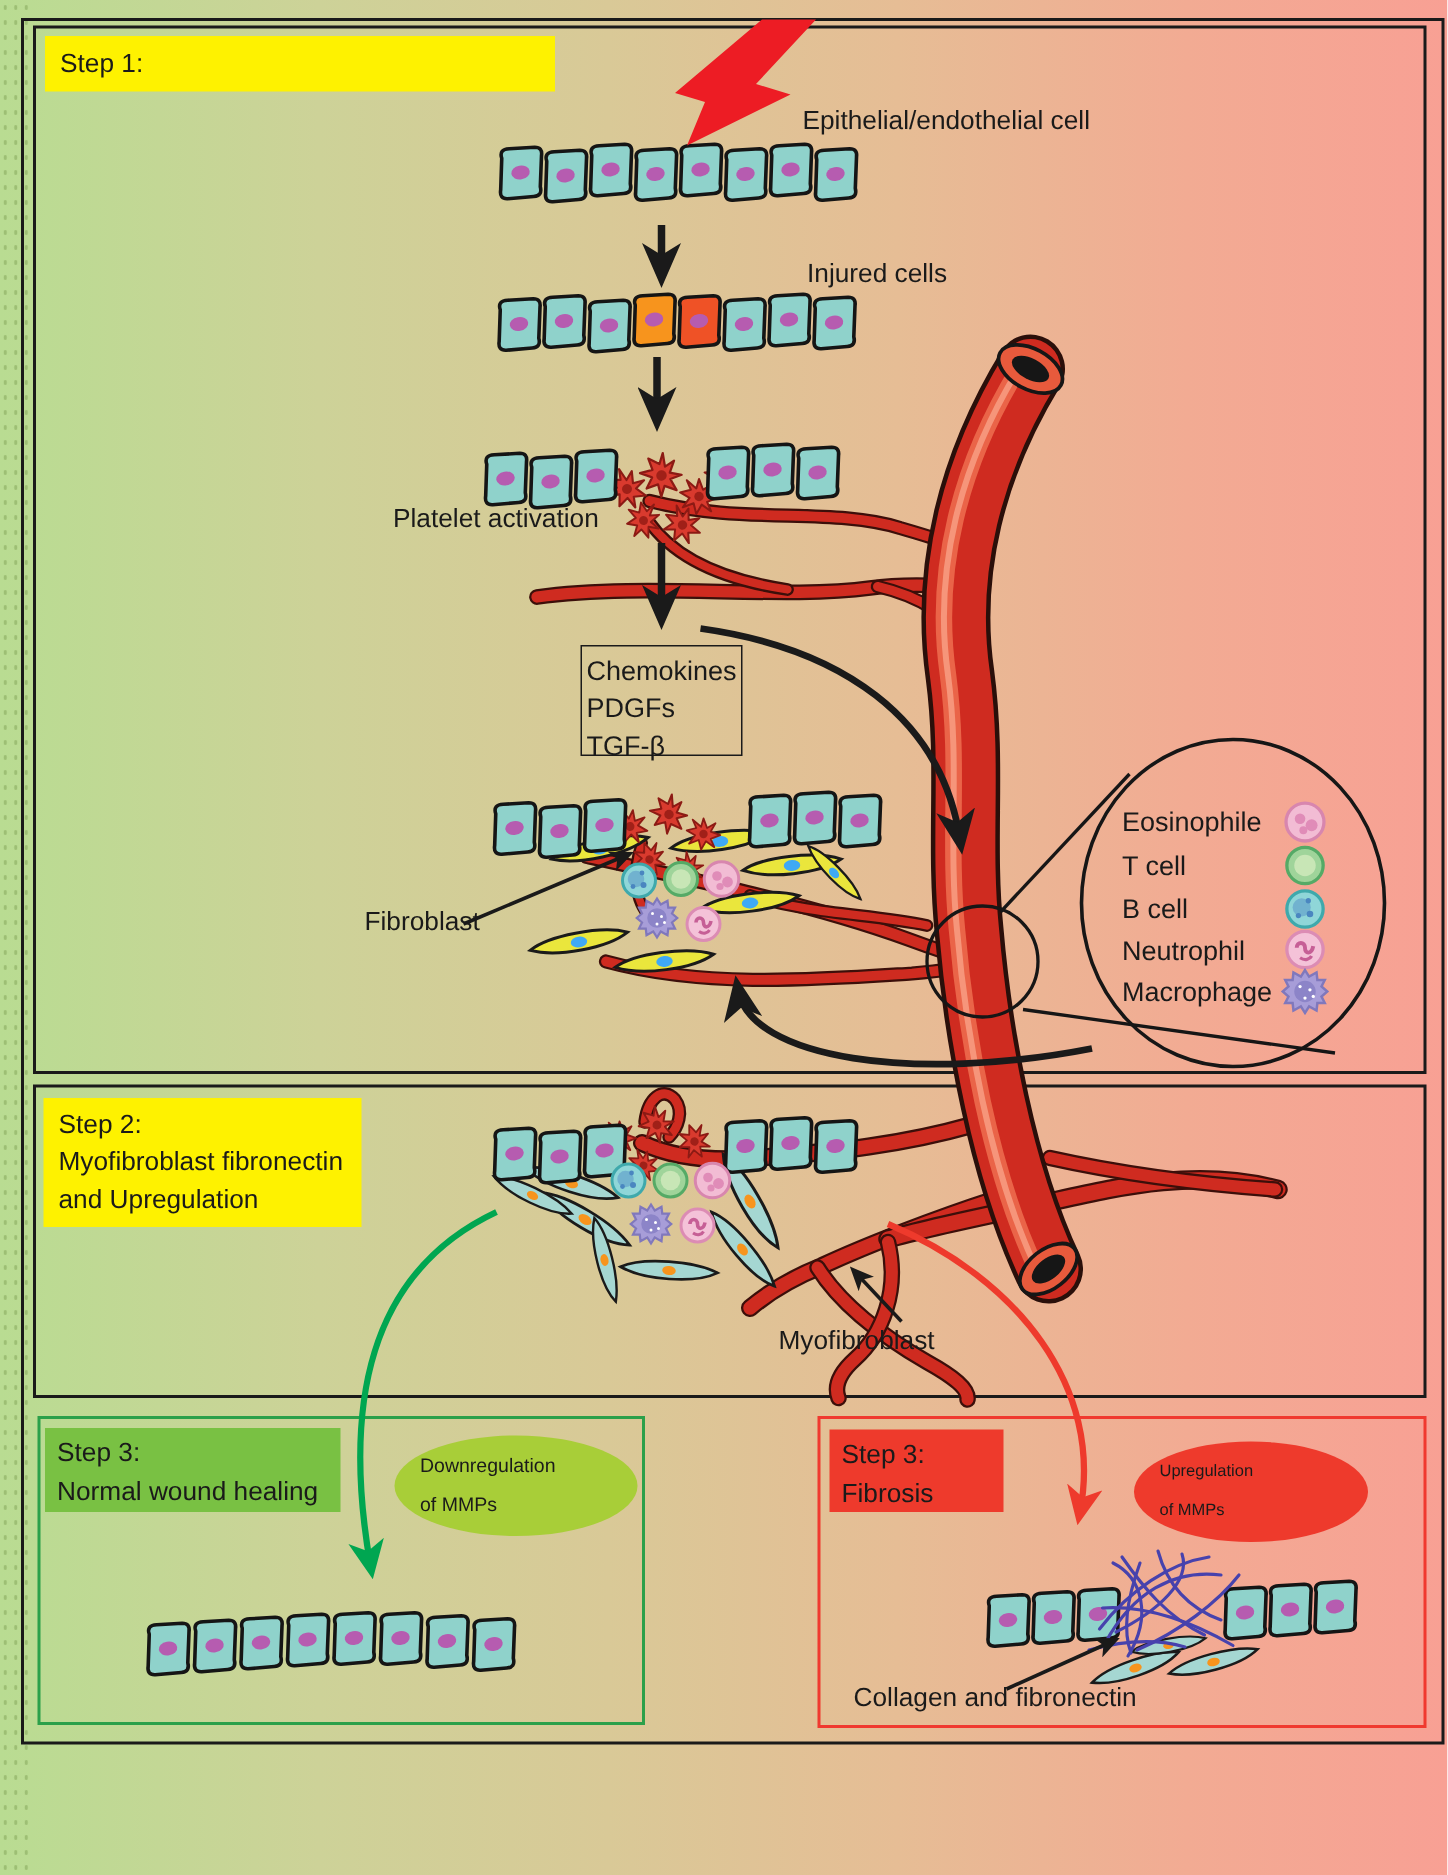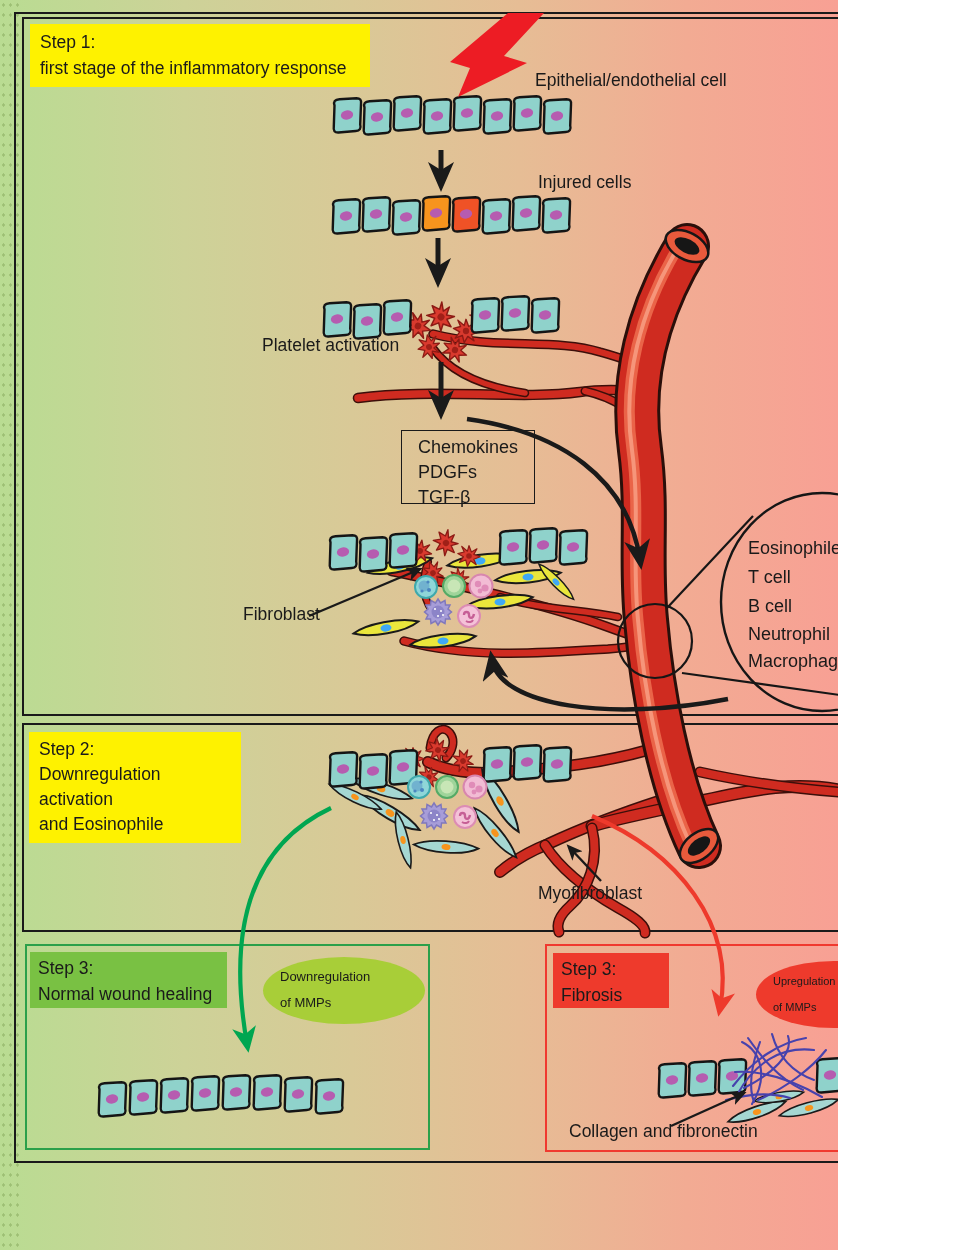--- a/index.html
+++ b/index.html
@@ -1,29 +1,29 @@
 <!DOCTYPE html>
 <html><head>
 <meta charset="utf-8">
 <style>
   html,body{margin:0;padding:0;}
-  .stage{position:relative;width:838px;height:1250px;overflow:hidden;
+  .stage{position:relative;width:965px;height:1250px;overflow:hidden;
     font-family:"Liberation Sans",sans-serif;color:#1a1a1a;
     background:linear-gradient(90deg,#b9dc92 0%,#cdd298 22%,#d9c997 42%,#e6bd95 62%,#f2ab93 82%,#f8a094 100%);text-decoration:underline;}
   .speckle{position:absolute;left:0;top:0;width:22px;height:1250px;z-index:0;
     background-image:radial-gradient(#86a85c 1px,transparent 1.3px);background-size:7px 10px;opacity:.55;}
   .outer{position:absolute;left:14px;top:12px;width:945px;height:1147px;border:2.5px solid #1a1a1a;z-index:1;}
   .panel{position:absolute;border:2px solid #1a1a1a;z-index:1;}
   .p1{left:22px;top:17px;width:925px;height:695px;}
   .p2{left:22px;top:723px;width:925px;height:205px;}
   .p3l{left:25px;top:944px;width:401px;height:202px;border-color:#2ba04a;}
   .p3r{left:545px;top:944px;width:402px;height:204px;border-color:#f0392f;}
   .ybox{position:absolute;background:#fef200;padding:5px 10px 6px 10px;font-size:17.5px;line-height:26px;z-index:2;}
   .cbox{position:absolute;left:387px;top:430px;width:100px;height:64px;border:1.6px solid #1a1a1a;
-    padding:4px 16px;font-size:18px;line-height:25px;z-index:2;margin-left:14px;}
+    padding:4px 3px;font-size:18px;line-height:25px;z-index:2;}
   .lbl{position:absolute;font-size:17.5px;line-height:21px;white-space:nowrap;z-index:10;}
   .leg{position:absolute;left:748px;font-size:18px;white-space:nowrap;z-index:10;}
   .gbox{position:absolute;left:30px;top:952px;width:181px;height:50px;background:#79c143;
     padding:3px 8px;font-size:17.5px;line-height:26px;z-index:2;}
   .rbox{position:absolute;left:553px;top:953px;width:100px;height:49px;background:#ee3a2c;
     padding:3px 8px;font-size:17.5px;line-height:26px;z-index:2;}
   .gell{position:absolute;left:263px;top:957px;width:162px;height:67px;background:#a8ce38;border-radius:50%;
     padding-top:0;z-index:2;font-size:13px;line-height:26px;}
   .gell .in{padding:7px 0 0 17px;}
   .rell{position:absolute;left:756px;top:961px;width:156px;height:67px;background:#ee3a2c;border-radius:50%;
@@ -37,26 +37,25 @@
 <div class="stage">
   <div class="speckle"></div>
   <div class="outer"></div>
   <div class="panel p1"></div>
   <div class="panel p2"></div>
   <div class="panel p3l"></div>
   <div class="panel p3r"></div>
 
   <div class="ybox" style="left:30px;top:24px;width:320px;">
     <div>Step 1:</div>
-    <div>first stage of the inflammatory response</div>
   </div>
   <div class="ybox" style="left:29px;top:732px;width:192px;line-height:25px;">
     <div>Step 2:</div>
-    <div>Downregulation activation</div>
-    <div>and Eosinophile</div>
+    <div>Myofibroblast fibronectin</div>
+    <div>and Upregulation</div>
   </div>
   <div class="gbox">
     <div>Step 3:</div>
     <div>Normal wound healing</div>
   </div>
   <div class="gell">
     <div class="in">
       <div>Downregulation</div>
       <div>of MMPs</div>
     </div>
@@ -360,21 +359,21 @@
     </g>
 
     <path d="M331,808 C246,848 228,935 247,1044" fill="none" stroke="#00a651" stroke-width="4.2" marker-end="url(#mGreen)"></path>
     <path d="M592,816 C678,852 736,925 720,1008" fill="none" stroke="#ee3a2c" stroke-width="4.2" marker-end="url(#mRed)"></path>
   </svg>
 
   <div class="lbl" style="left:535px;top:70px;">Epithelial/endothelial cell</div>
   <div class="lbl" style="left:538px;top:172px;">Injured cells</div>
   <div class="lbl" style="left:262px;top:335px;">Platelet activation</div>
   <div class="lbl" style="left:243px;top:604px;">Fibroblast</div>
-  <div class="lbl" style="left:538px;top:883px;">Myofibroblast</div>
+  <div class="lbl" style="left:519px;top:883px;">Myofibroblast</div>
   <div class="lbl" style="left:569px;top:1121px;">Collagen and fibronectin</div>
 
   <div class="leg" style="top:538px;">Eosinophile</div>
   <div class="leg" style="top:567px;">T cell</div>
   <div class="leg" style="top:596px;">B cell</div>
   <div class="leg" style="top:624px;">Neutrophil</div>
   <div class="leg" style="top:651px;">Macrophage</div>
 </div>
 
 </body></html>

